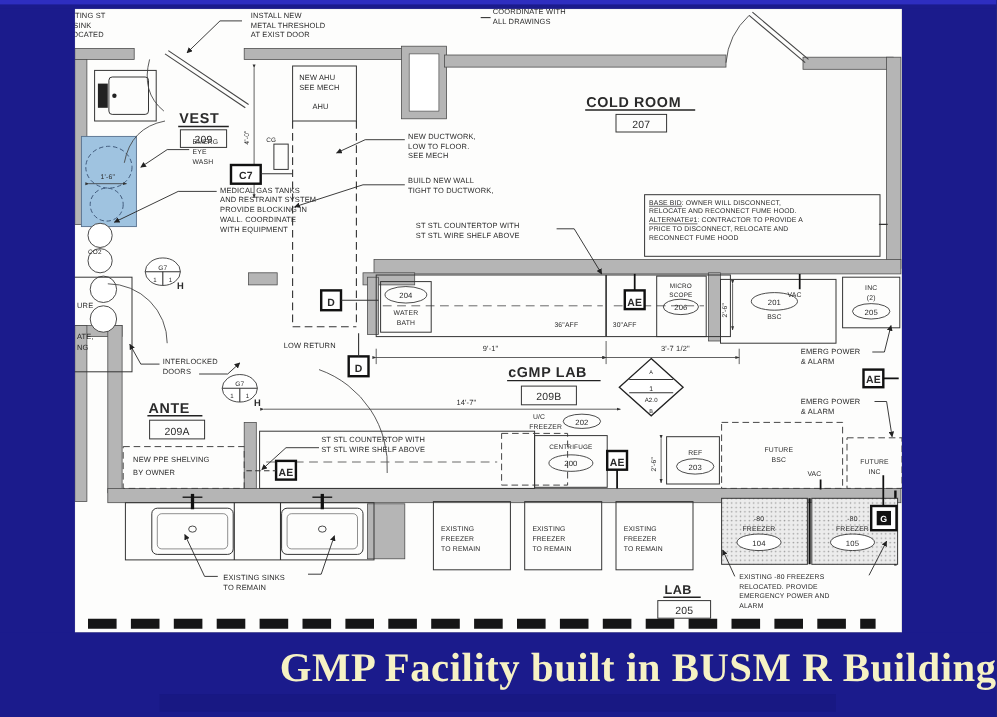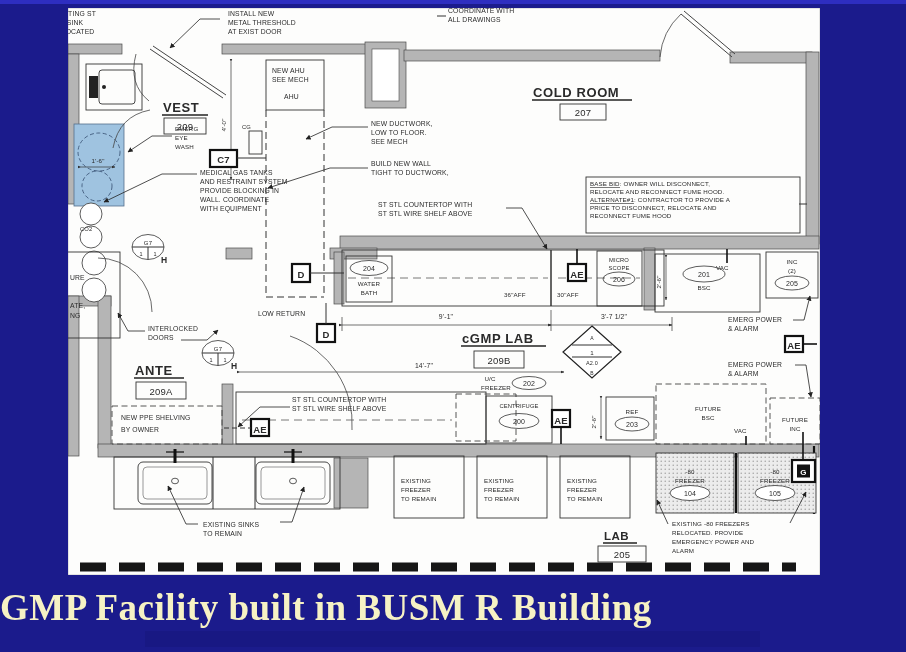--- a/index.html
+++ b/index.html
@@ -20,21 +20,21 @@
   .room{font-weight:bold;font-size:13px;letter-spacing:.6px;}
   .room2{font-weight:bold;font-size:11.5px;letter-spacing:.5px;}
   .rnum{font-size:9.5px;text-anchor:middle;}
   .c{text-anchor:middle;}
   .s6{font-size:6.2px;} .s55{font-size:5.8px;}
   .dim{stroke:#333;stroke-width:.7;fill:none;}
   .ul{stroke:#222;stroke-width:1.3;}
   .leader{stroke:#222;stroke-width:.8;fill:none;marker-end:url(#arr);}
   .pln{stroke:#333;stroke-width:1;fill:none;}
   .stub{stroke:#111;stroke-width:1.6;fill:none;}
-  #title{position:absolute;left:0;top:586px;width:906px;text-align:left;
+  #title{position:absolute;left:0;top:586px;width:906px;text-align:right;
          font-family:"Liberation Serif",serif;font-weight:bold;font-size:37px;
          color:#f6f2c4;letter-spacing:.5px;}
 </style>
 </head>
 <body>
 
 <div id="slide">
 <svg width="906" height="652" viewBox="0 0 906 652">
   <defs>
     <marker id="arr" viewBox="0 0 10 10" refX="9" refY="5" markerWidth="6.5" markerHeight="6.5" orient="auto">

